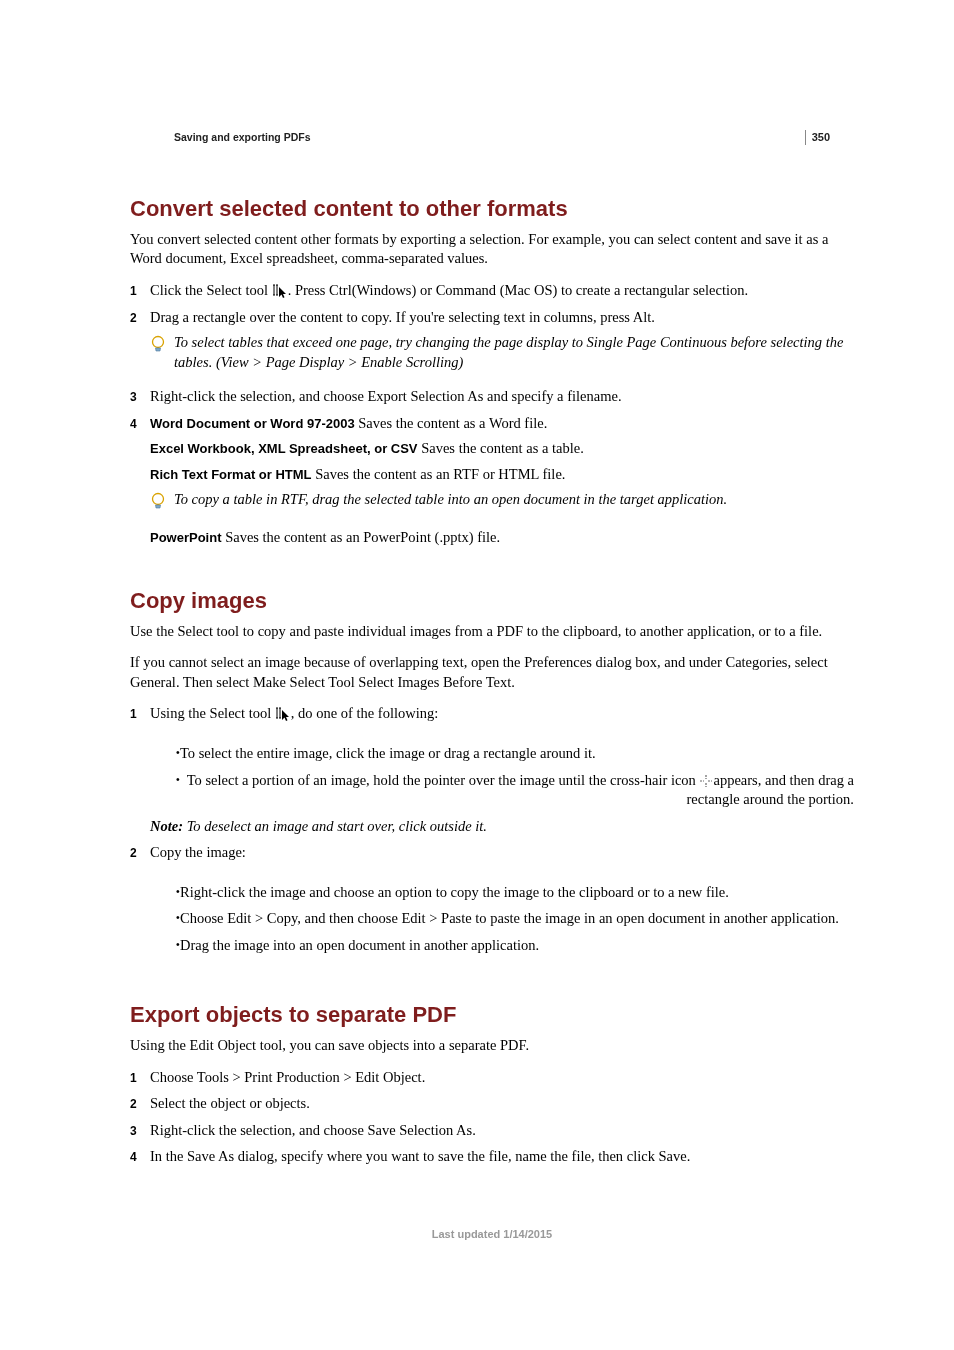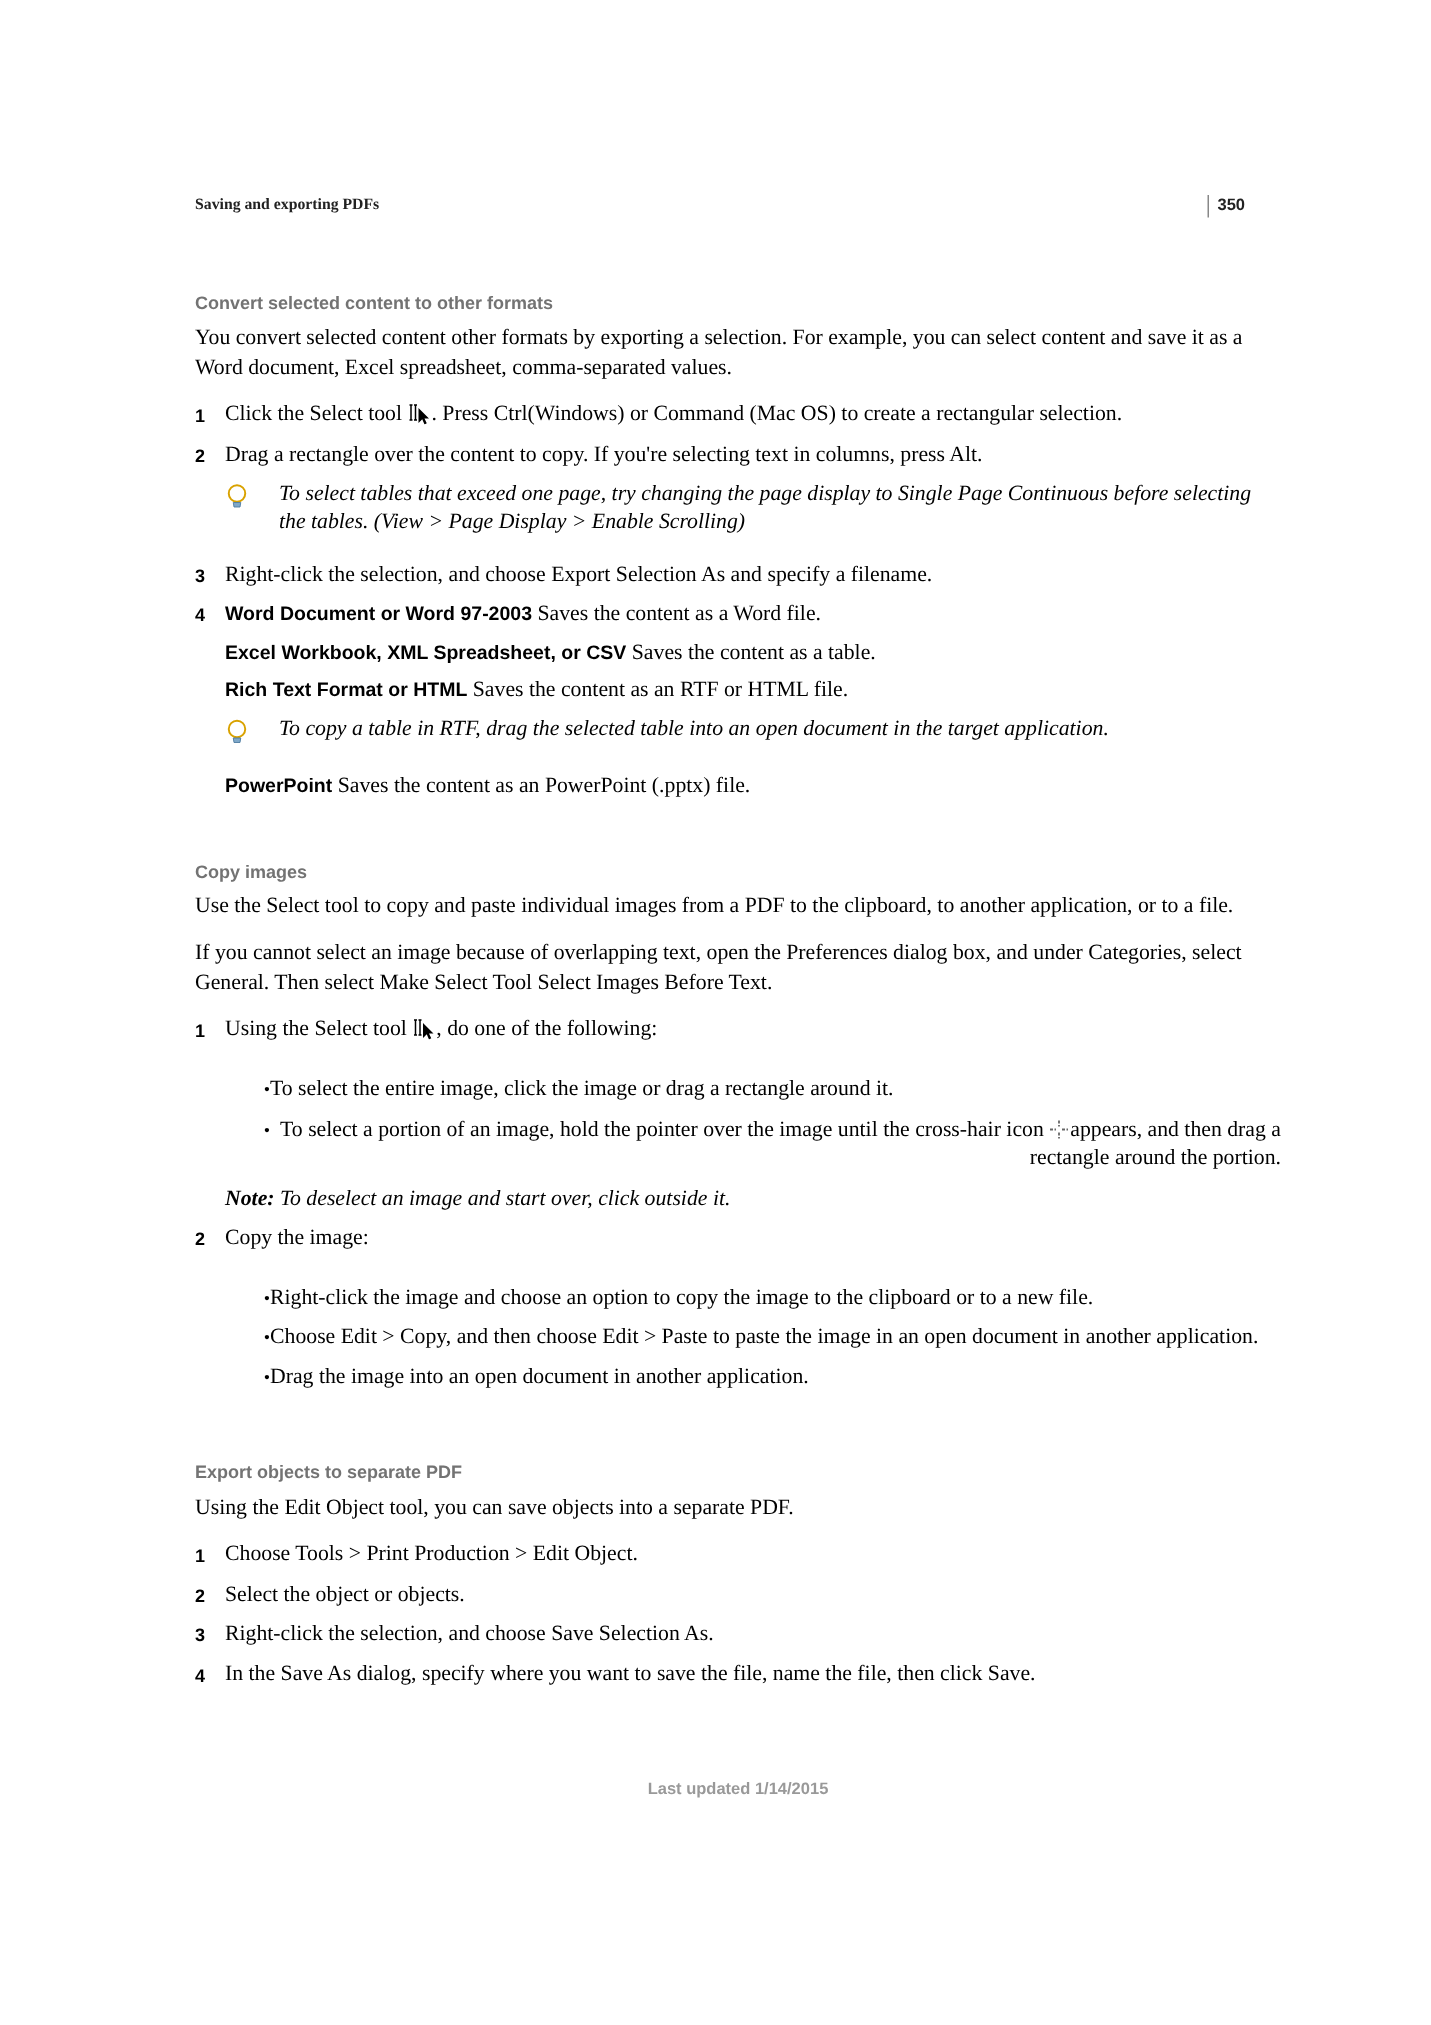--- a/index.html
+++ b/index.html
@@ -23,32 +23,33 @@
     top: 130px;
     right: 124px;
     font-family: "Myriad Pro", Arial, sans-serif;
     font-size: 11px;
     font-weight: bold;
     border-left: 1px solid #888;
     padding-left: 6px;
     color: #222;
   }
   .running-header {
-    font-family: Liberation Serif, serif;
+    font-family: Liberation Sans, sans-serif;
     font-size: 10.5px;
     font-weight: bold;
     color: #222;
     margin-bottom: 50px;
+    margin-left: 44px;
   }
   h2 {
     font-family: "Myriad Pro", Arial, sans-serif;
     font-weight: bold;
-    font-size: 12px;
+    font-size: 22px;
     margin: 0 0 6px 0;
-    color: #737373;
+    color: #7f1d1d;
   }
   .body-p {
     margin: 0 0 12px 0;
   }
   ol.proc {
     list-style: none;
     padding: 0;
     margin: 0 0 12px 0;
   }
   ol.proc > li {
@@ -65,21 +66,20 @@
   }
   ol.proc > li > .li-body {
     flex: 1;
   }
   .li-body p { margin: 0 0 6px 0; }
   .li-body p:last-child { margin-bottom: 0; }
   .tip {
     display: flex;
     margin: 6px 0 8px 0;
     font-style: italic;
-    gap: 12px;
   }
   .tip .bulb {
     width: 24px;
     flex-shrink: 0;
     padding-top: 2px;
   }
   .tip .bulb svg { display: block; }
   .tip .tip-text { flex: 1; }
   .defterm {
     font-family: "Myriad Pro", Arial, sans-serif;

